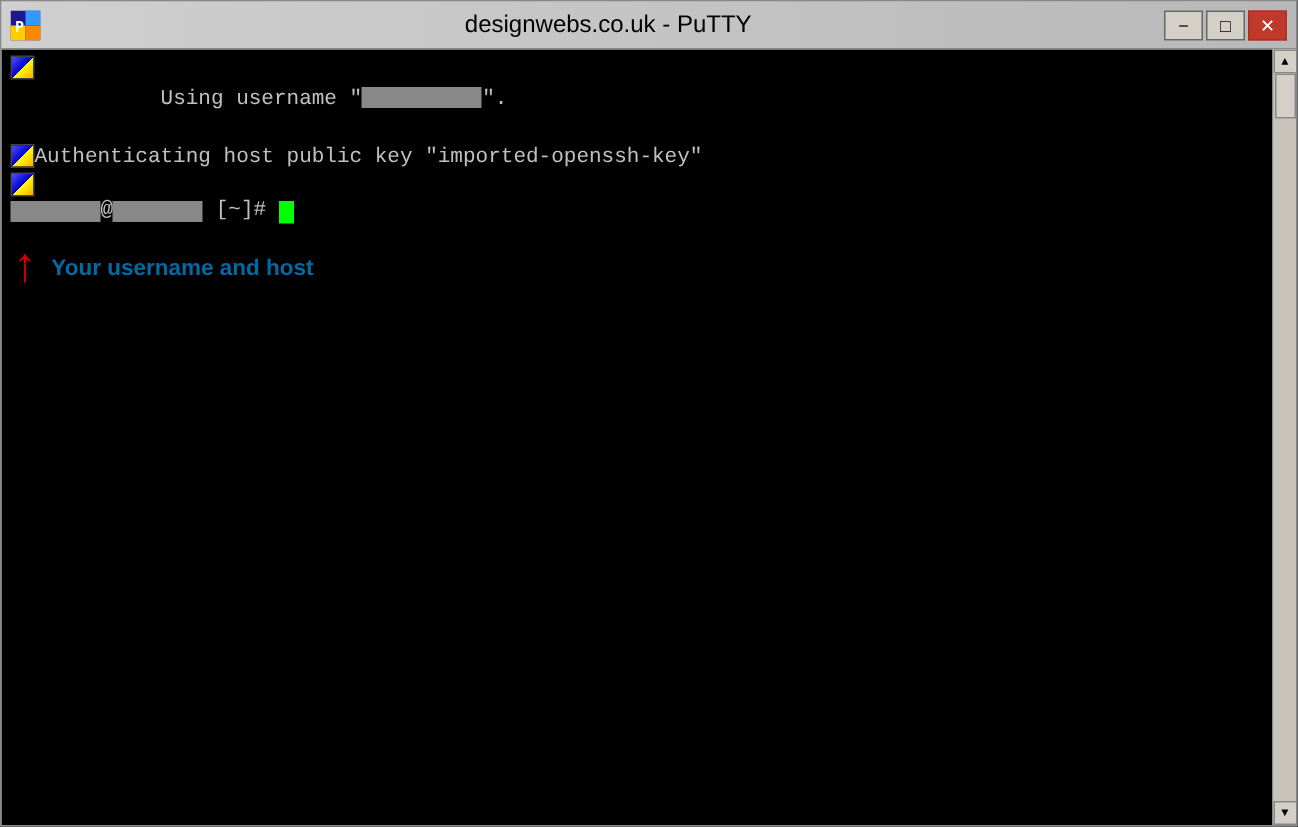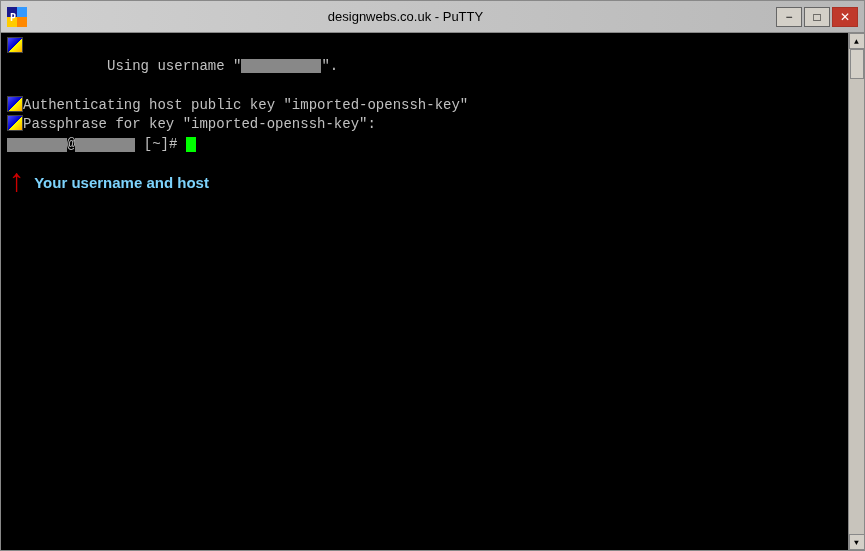--- a/index.html
+++ b/index.html
@@ -35,21 +35,21 @@
       width: 20px;
       height: 20px;
       margin-right: 8px;
       flex-shrink: 0;
     }
 
     .title-bar-text {
       flex: 1;
       text-align: center;
       font-family: Arial, sans-serif;
-      font-size: 13px;
+      font-size: 16px;
       color: #000;
       font-weight: normal;
     }
 
     .title-bar-buttons {
       display: flex;
       gap: 2px;
     }
 
     .tb-btn {
@@ -187,21 +187,21 @@
     }
 
     .red-arrow {
       color: #cc0000;
       font-size: 32px;
       line-height: 1;
       display: inline-block;
     }
 
     .annotation-text {
-      color: #7dd3fc;
+      color: #0369a1;
       font-family: Arial, sans-serif;
       font-size: 15px;
       font-weight: bold;
     }
   </style>
 </head>
 <body>
 
 <div class="window">
 
@@ -237,21 +237,20 @@
         </span>
       </div>
 
       <div class="term-line">
         <span class="putty-icon-img"></span>
         <span class="term-text">Authenticating host public key "imported-openssh-key"</span>
       </div>
 
       <div class="term-line">
         <span class="putty-icon-img"></span>
-        <span class="term-text">Passphrase for key "imported-openssh-key":</span>
       </div>
 
       <div class="prompt-line">
         <span class="redacted-sm">&nbsp;&nbsp;&nbsp;&nbsp;&nbsp;</span>
         <span class="term-text">@</span>
         <span class="redacted-sm">&nbsp;&nbsp;&nbsp;&nbsp;&nbsp;&nbsp;&nbsp;</span>
         <span class="term-text">&nbsp;</span>
         <span class="term-text">[~]</span>
         <span class="term-text"> #</span>
         <span class="term-text">&nbsp;</span>

